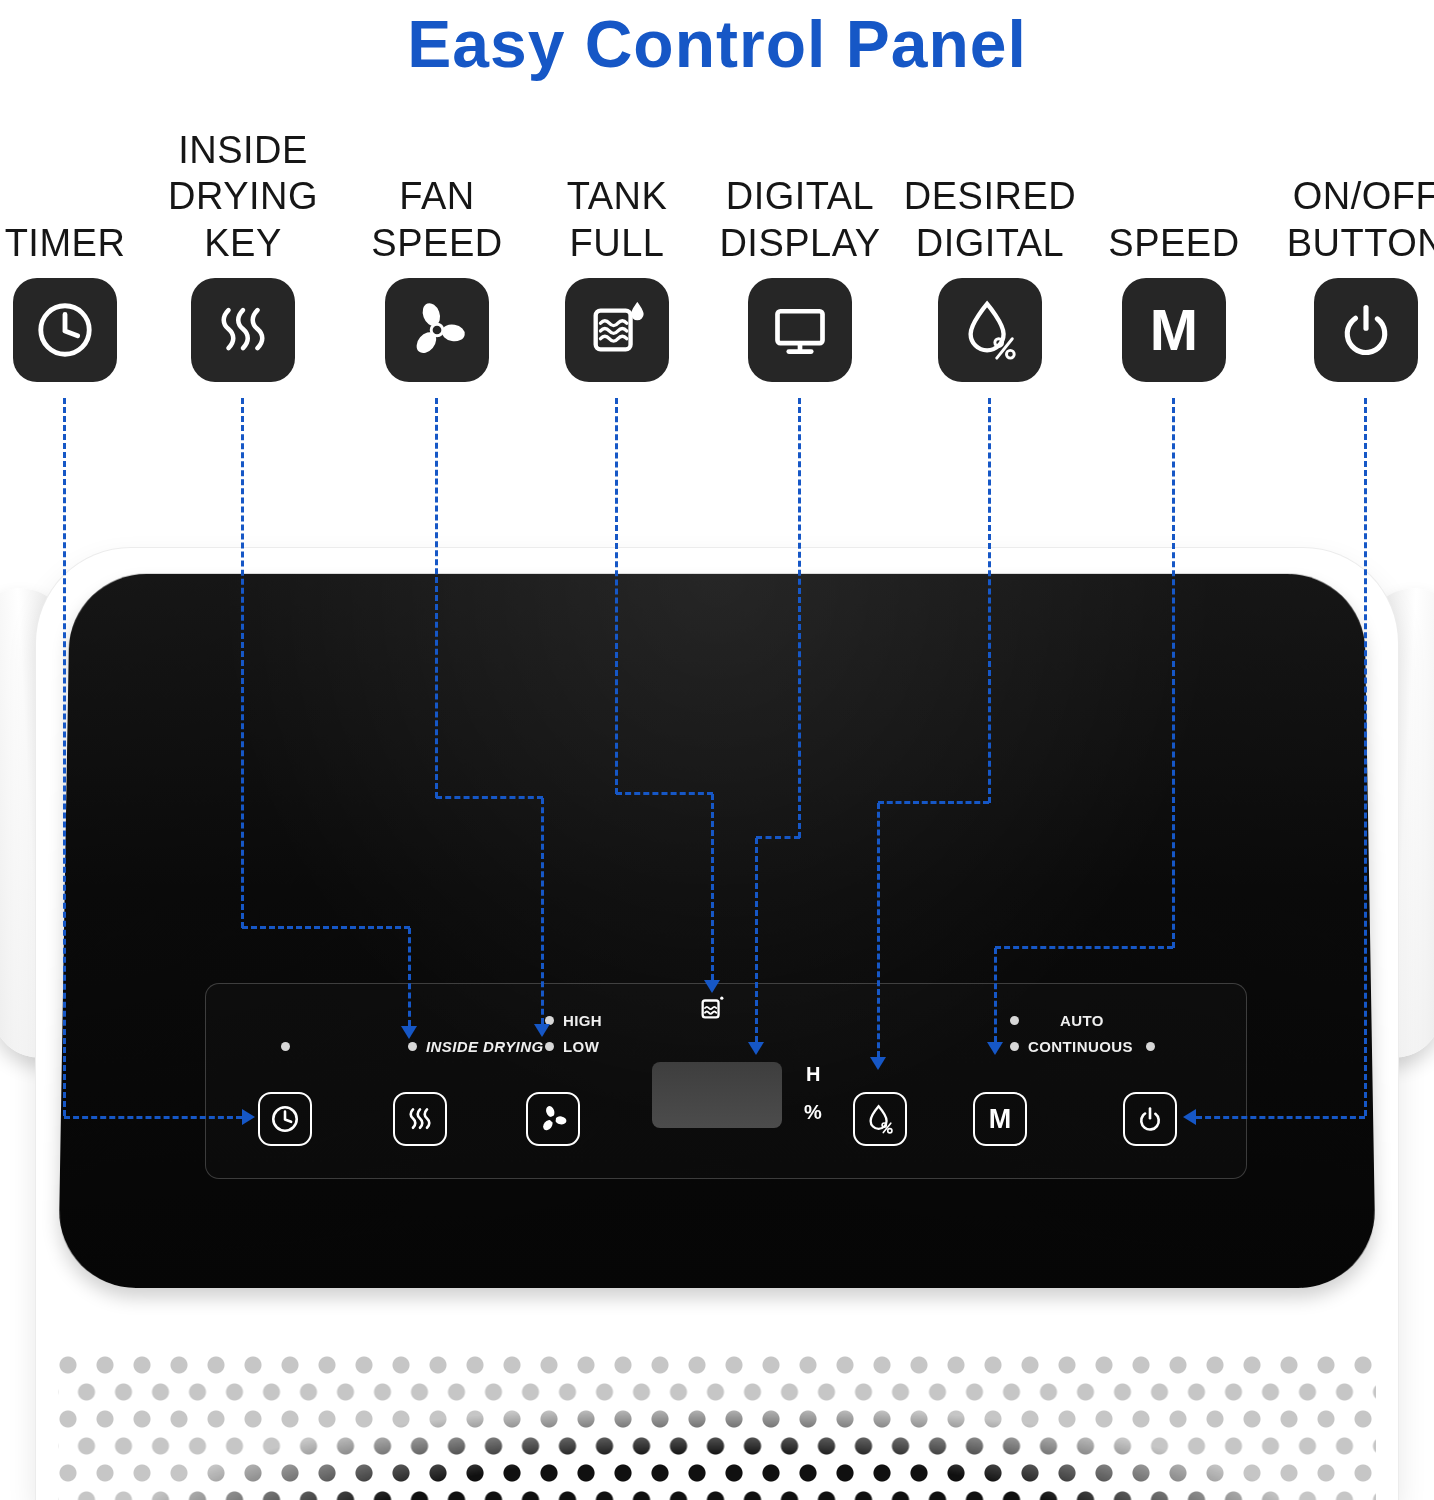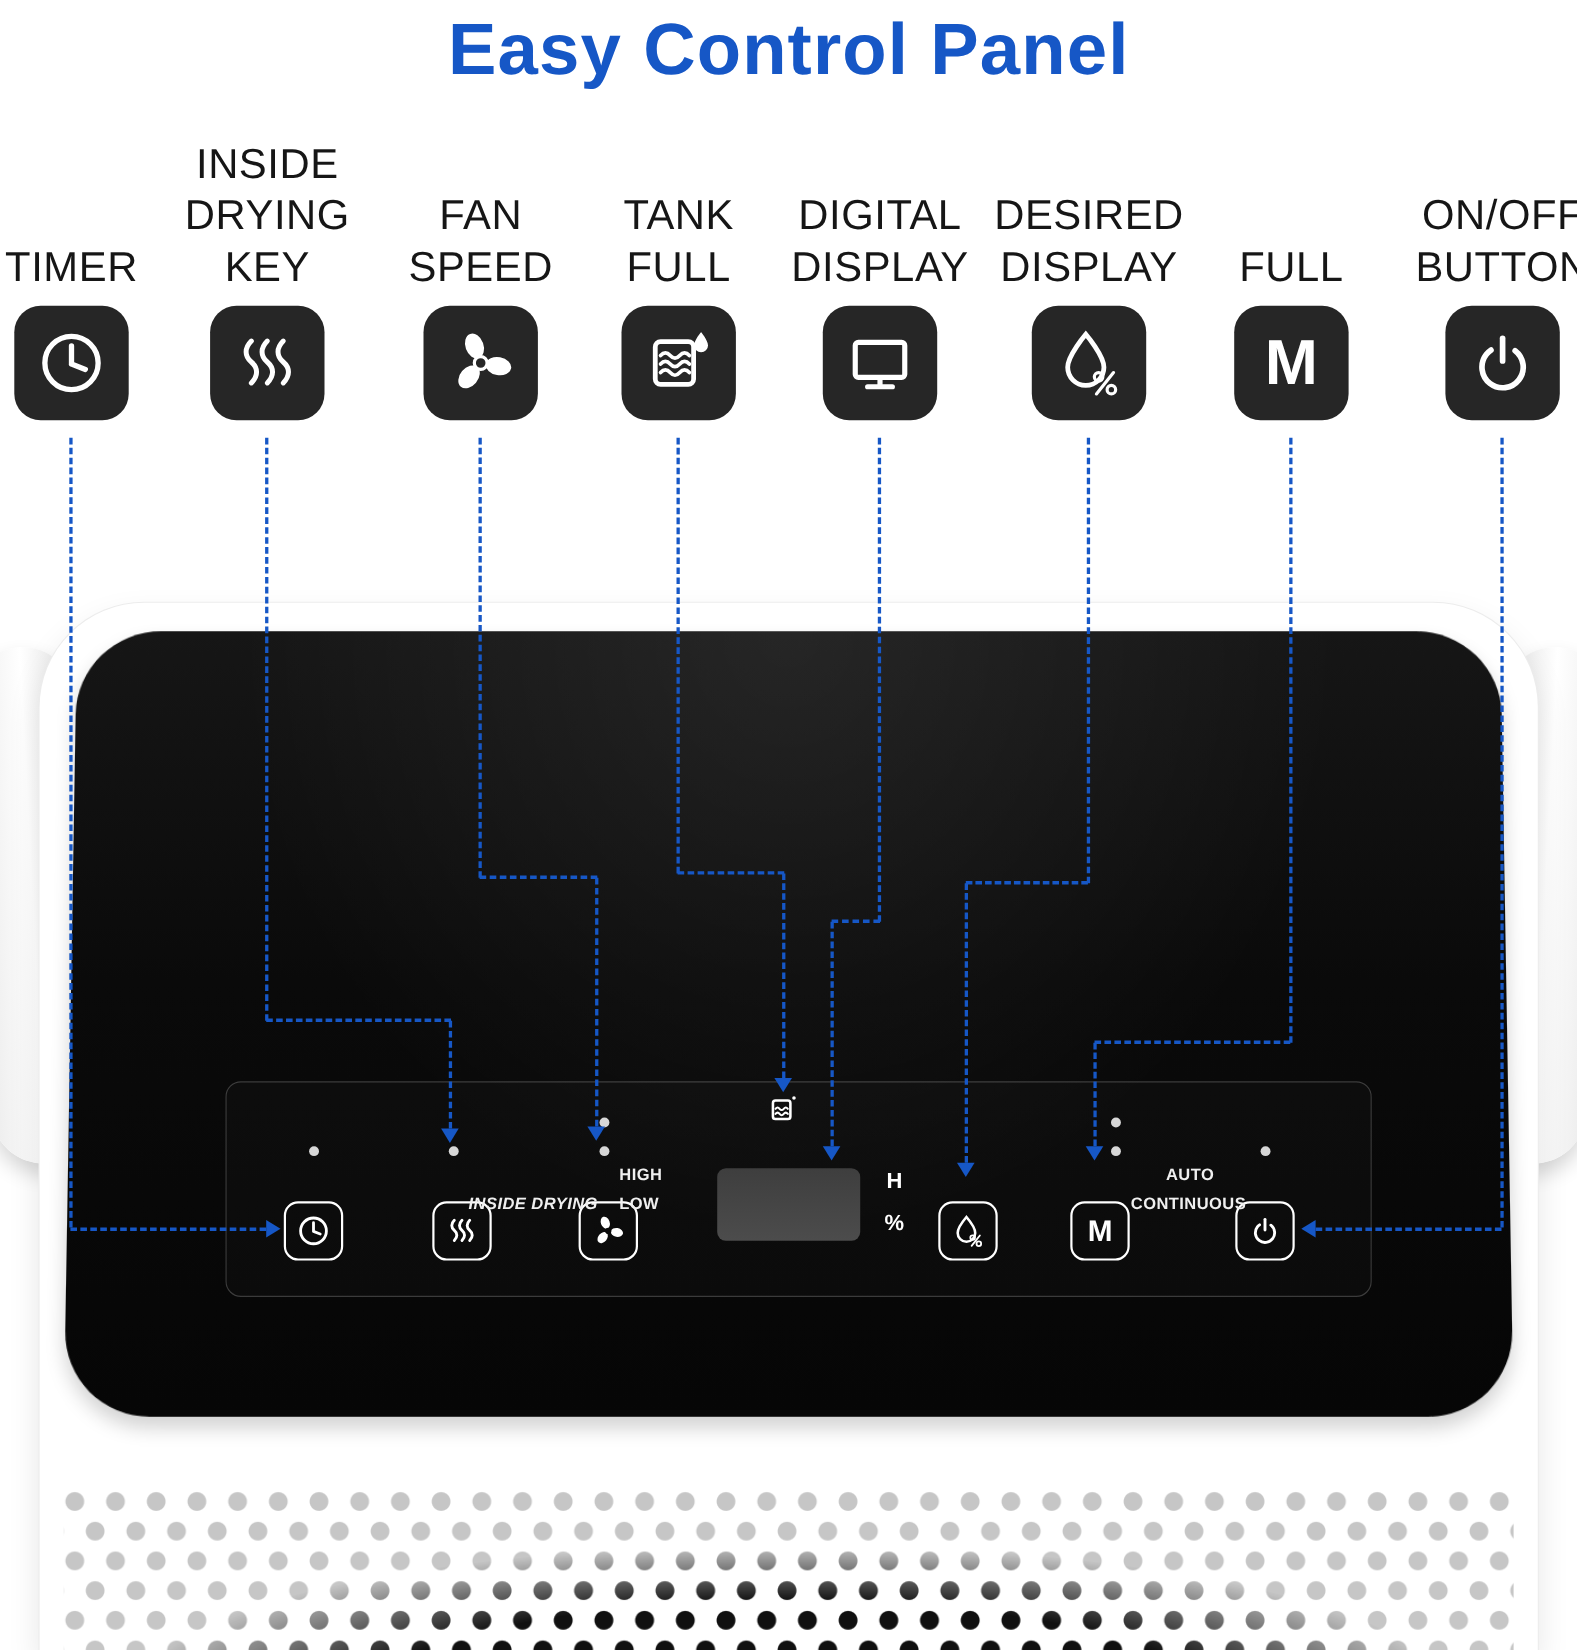--- a/index.html
+++ b/index.html
@@ -96,21 +96,21 @@
     border:2.5px solid #fff;border-radius:13px;
     display:flex;align-items:center;justify-content:center;z-index:21;
   }
   .ctl-btn .m-small{color:#fff;font-size:27px;font-weight:700;line-height:1;}
   .ctl-display{
     position:absolute;left:652px;top:1062px;width:130px;height:66px;
     background:linear-gradient(180deg,#3e3e3e,#4c4c4c);border-radius:8px;z-index:21;
   }
   .panel-text{
     position:absolute;color:#efefef;font-size:15px;font-weight:700;
-    letter-spacing:.4px;z-index:22;white-space:nowrap;margin-top:48px;
+    letter-spacing:.4px;z-index:22;white-space:nowrap;
   }
   .panel-unit{position:absolute;color:#fff;font-size:20px;font-weight:700;z-index:22;}
   .led{position:absolute;width:9px;height:9px;border-radius:50%;background:#d7d7d7;z-index:22;}
   .tank-mini{position:absolute;left:697px;top:994px;z-index:22;}
 </style>
 </head>
 <body>
 
 <div class="stage">
 
@@ -170,33 +170,33 @@
         <rect x="10" y="12" width="36" height="40" rx="5" stroke="#fff" stroke-width="4.5"></rect>
         <path d="M15 25 q4.5 -5 9 0 t9 0 t9 0" stroke="#fff" stroke-width="3.5" stroke-linecap="round"></path>
         <path d="M15 33 q4.5 -5 9 0 t9 0 t9 0" stroke="#fff" stroke-width="3.5" stroke-linecap="round"></path>
         <path d="M15 41 q4.5 -5 9 0 t9 0 t9 0" stroke="#fff" stroke-width="3.5" stroke-linecap="round"></path>
         <path d="M53 3 C53 3 46.5 11 46.5 15.5 a6.5 6.5 0 0 0 13 0 C59.5 11 53 3 53 3 Z" fill="#fff"></path>
       </svg>
     </div>
   </div>
 
   <div class="feature" style="left:895px;">
-    <div class="feature-label">DESIRED DISPLAY</div>
+    <div class="feature-label">DESIRED DIGITAL</div>
     <div class="tile">
       <svg width="62" height="62" viewBox="0 0 64 64" fill="none" stroke="#fff">
         <path d="M29 5 C29 5 12 25 12 36 a17 17 0 0 0 34 0 C46 25 29 5 29 5 Z" stroke-width="4.5"></path>
         <circle cx="41" cy="45" r="4" stroke-width="3"></circle>
         <circle cx="53" cy="57" r="4" stroke-width="3"></circle>
         <path d="M55 41 L39 61" stroke-width="3" stroke-linecap="round"></path>
       </svg>
     </div>
   </div>
 
   <div class="feature" style="left:1079px;">
-    <div class="feature-label">FULL</div>
+    <div class="feature-label">SPEED</div>
     <div class="tile">
       <span class="m-letter">M</span>
     </div>
   </div>
 
   <div class="feature" style="left:1271px;">
     <div class="feature-label">ON/OFF BUTTON</div>
     <div class="tile">
       <svg width="60" height="60" viewBox="0 0 64 64" fill="none" stroke="#fff" stroke-linecap="round">
         <circle cx="32" cy="36" r="20" stroke-width="5.5" stroke-dasharray="100 26" transform="rotate(-52.5 32 36)"></circle>

